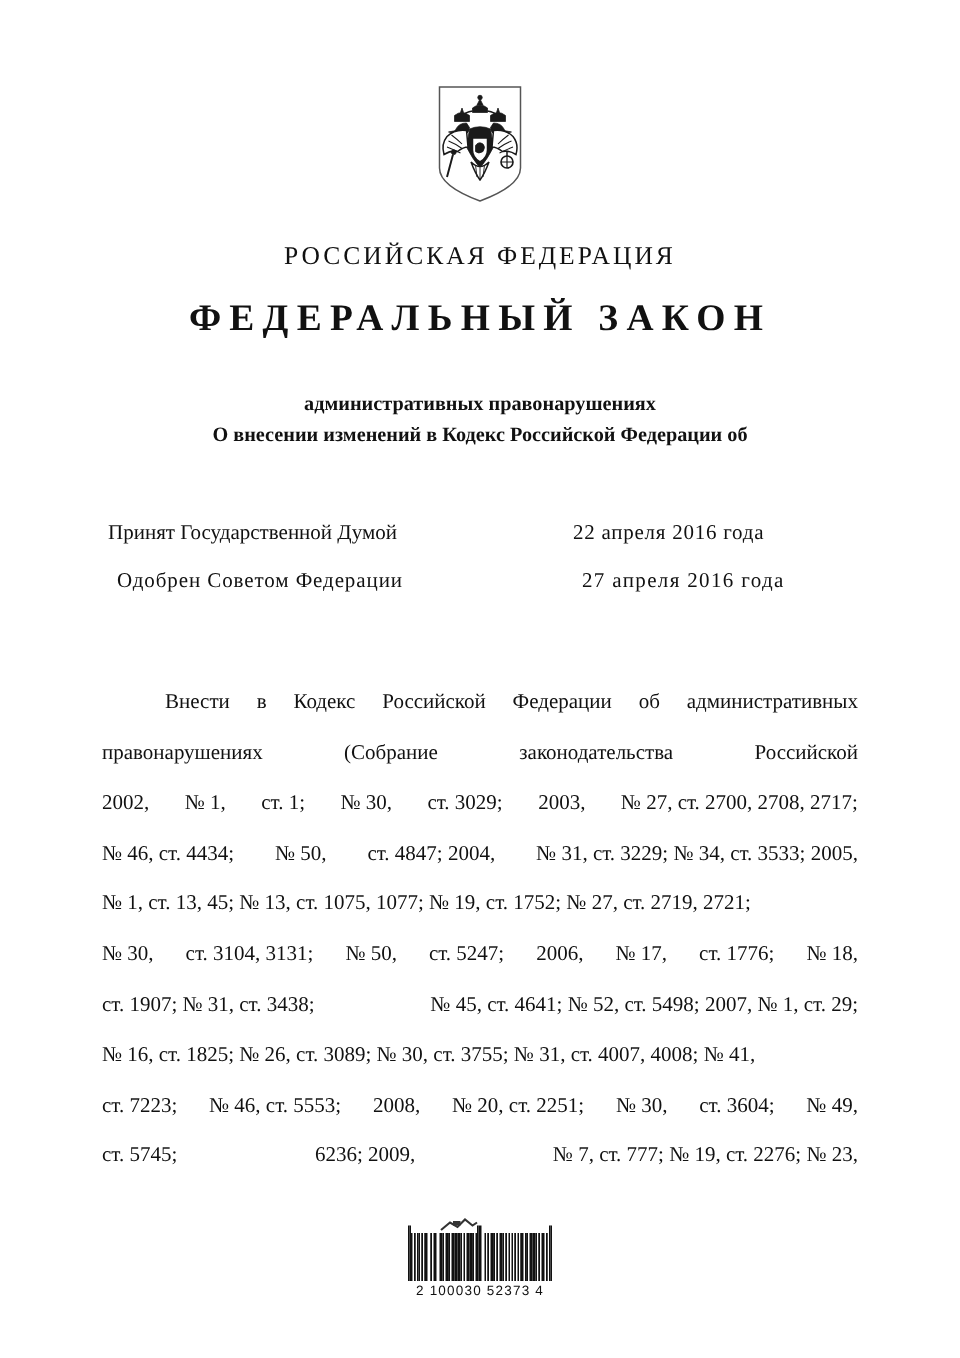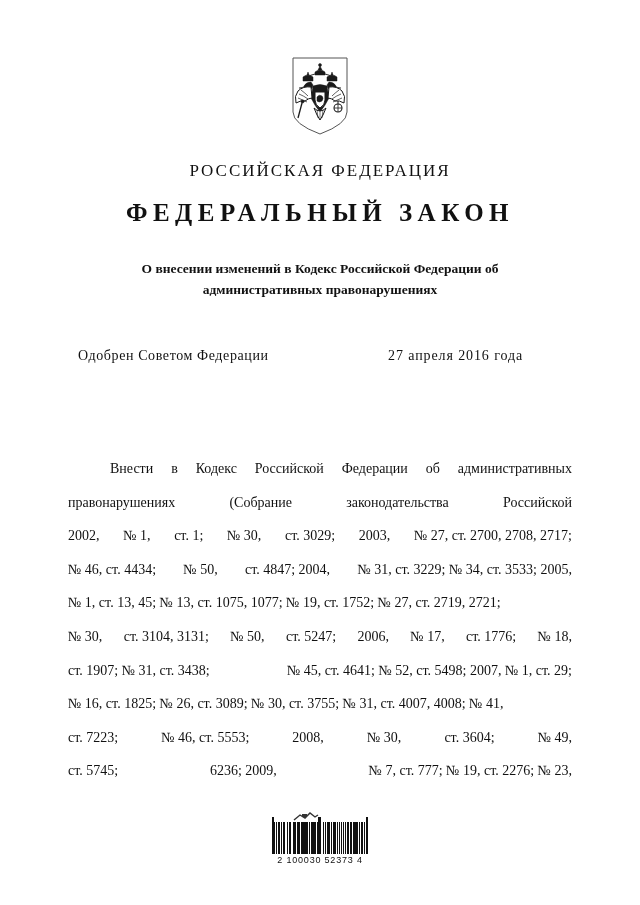--- a/index.html
+++ b/index.html
@@ -213,25 +213,29 @@
       </g>
     </svg>
   </div>
 
   <div class="title-block">
     <div class="country-title">РОССИЙСКАЯ ФЕДЕРАЦИЯ</div>
     <div class="law-title">ФЕДЕРАЛЬНЫЙ ЗАКОН</div>
   </div>
 
   <div class="subject">
+    <span class="ln">административных правонарушениях</span>
     <span class="ln">О внесении изменений в Кодекс Российской Федерации об</span>
-    <span class="ln">административных правонарушениях</span>
   </div>
 
   <div class="adoption">
+    <div class="adopt-row duma">
+      <span class="adopt-label">Принят Государственной Думой</span>
+      <span class="adopt-date">22  апреля  2016 года</span>
+    </div>
     <div class="adopt-row council">
       <span class="adopt-label">Одобрен Советом Федерации</span>
       <span class="adopt-date">27  апреля  2016  года</span>
     </div>
   </div>
 
   <div class="body-text">
       <div class="bline justified" style="padding-left: 42px;">
         <span>Внести</span>
         <span>в</span>
@@ -275,20 +279,21 @@
       </div>
       <div class="bline justified">
         <span>ст.  1907; № 31, ст. 3438;</span>
         <span>№ 45, ст. 4641; № 52, ст. 5498; 2007, № 1, ст. 29;</span>
       </div>
       <div class="bline left-flow">№ 16, ст. 1825; № 26, ст. 3089; № 30, ст. 3755; № 31, ст. 4007, 4008; № 41,</div>
       <div class="bline justified">
         <span>ст. 7223;</span>
         <span>№ 46, ст. 5553;</span>
         <span>2008,</span>
+        <span>№ 20, ст. 2251;</span>
         <span>№ 30,</span>
         <span>ст. 3604;</span>
         <span>№ 49,</span>
       </div>
       <div class="bline justified">
         <span>ст. 5745;</span>
         <span>6236; 2009,</span>
         <span>№ 7, ст. 777; № 19, ст. 2276; № 23,</span>
       </div>
     </div>

